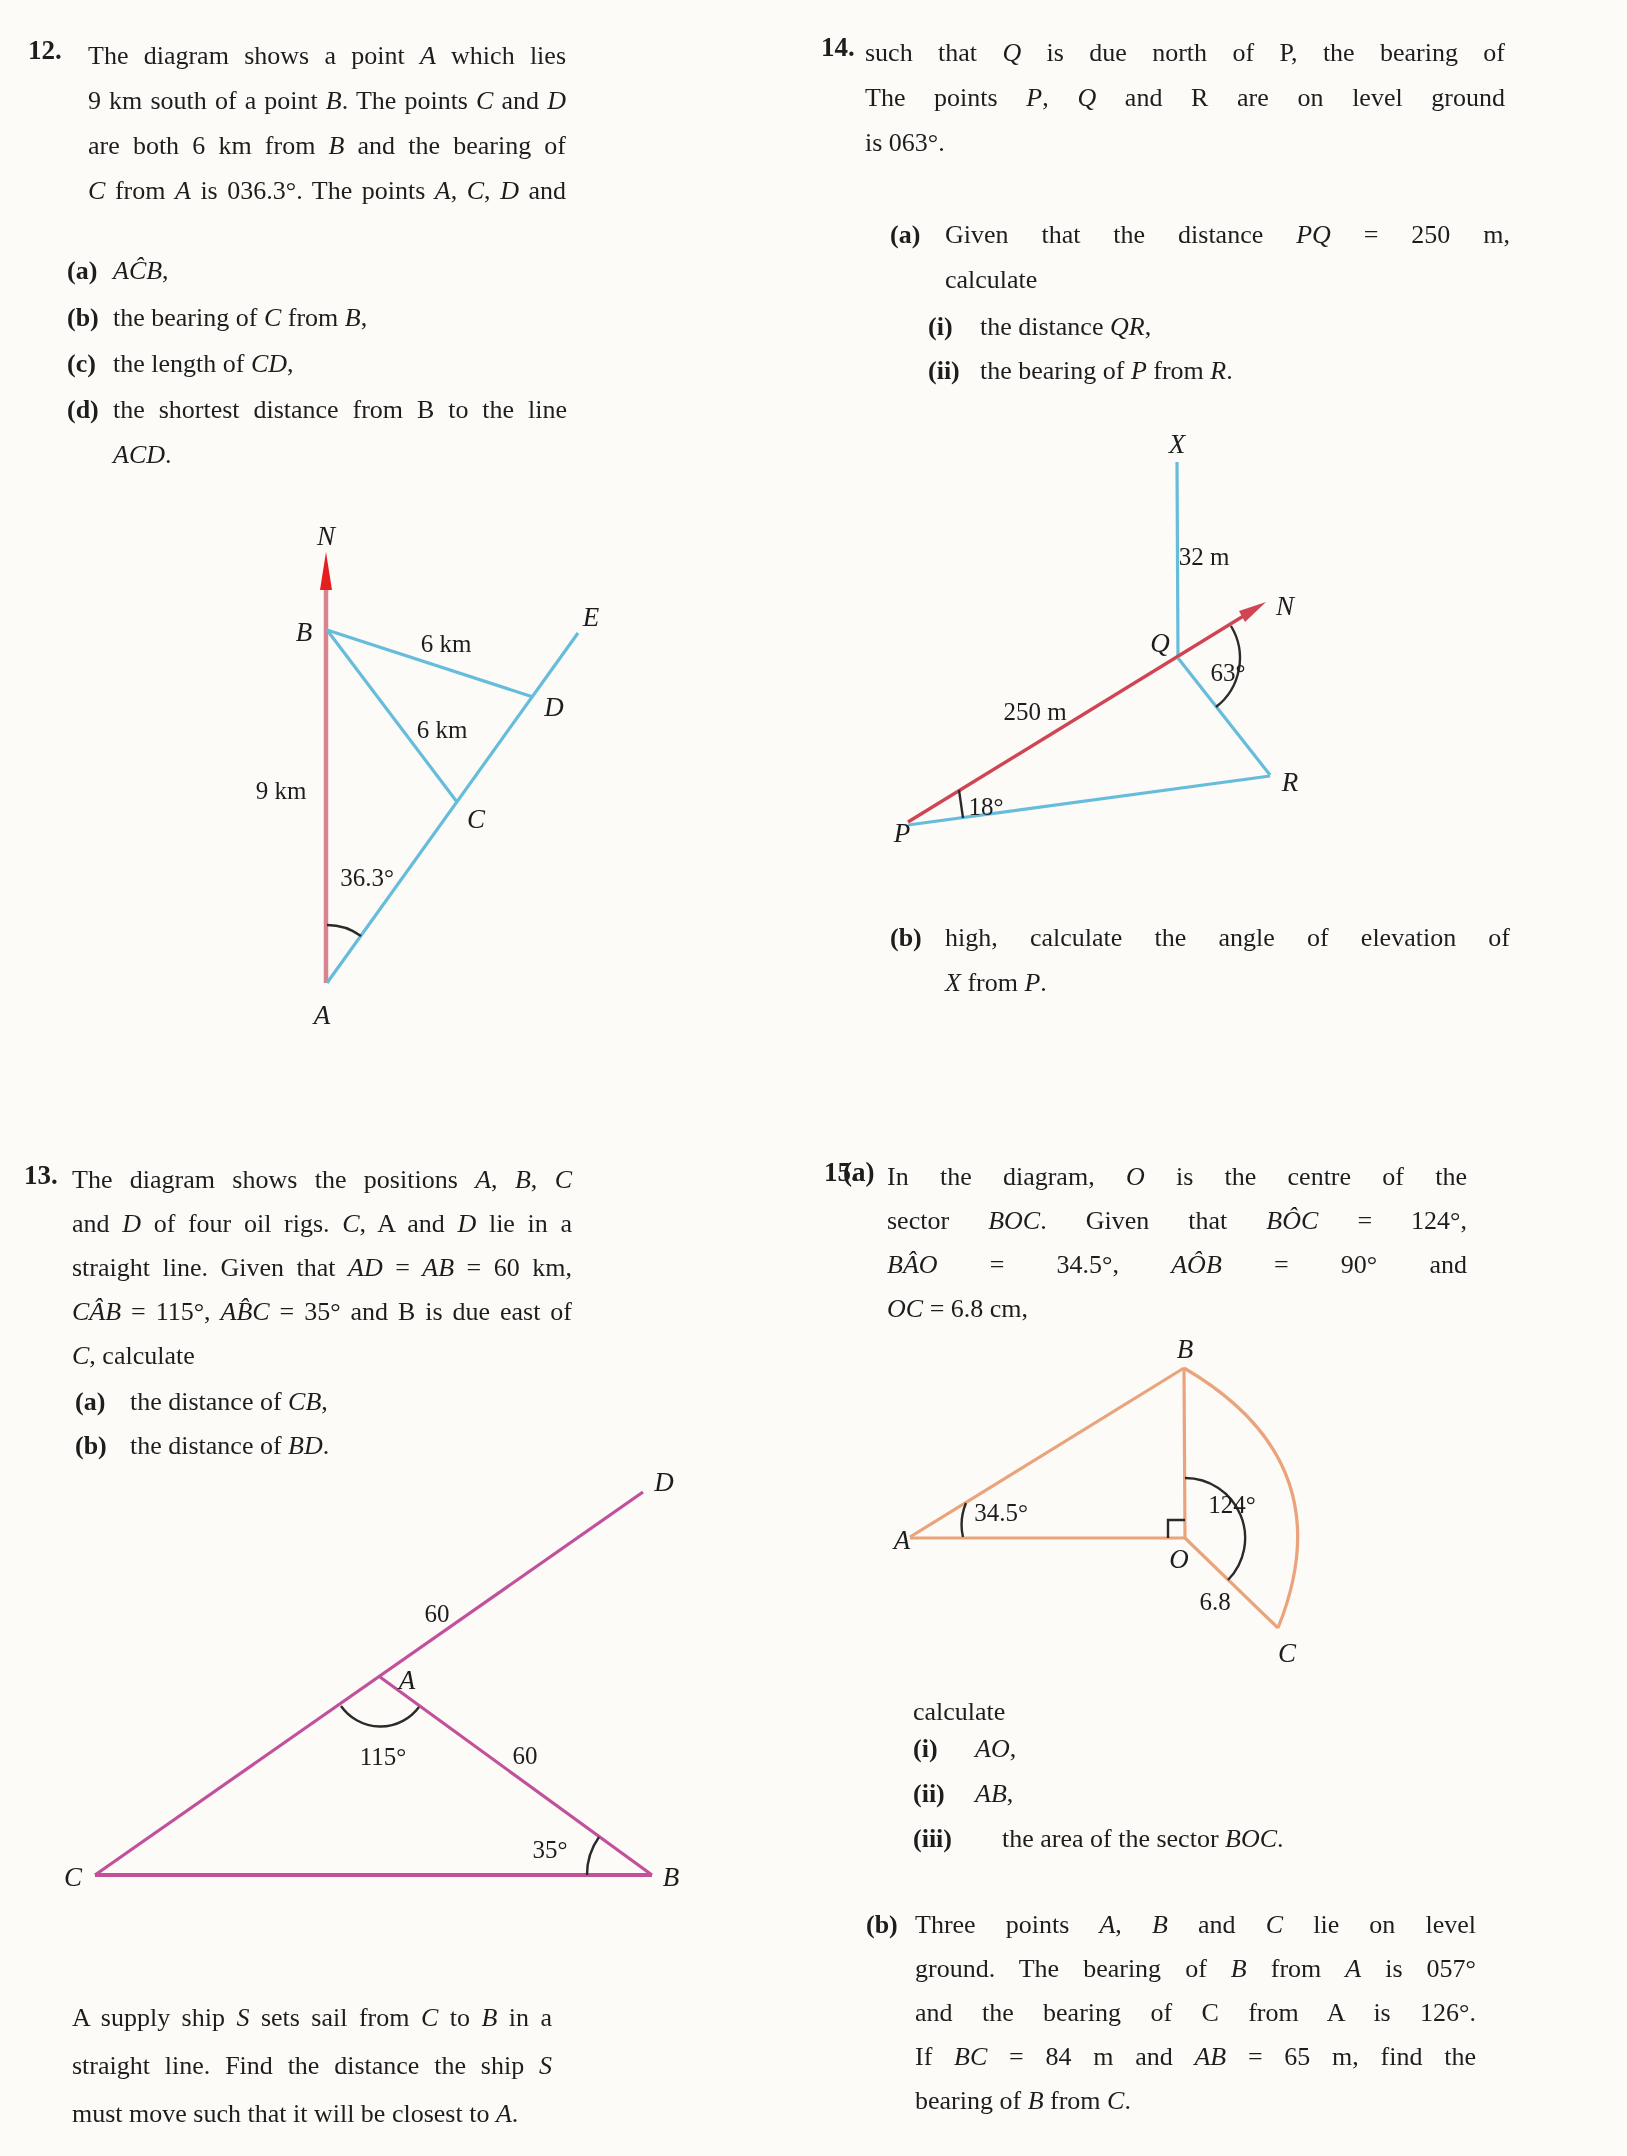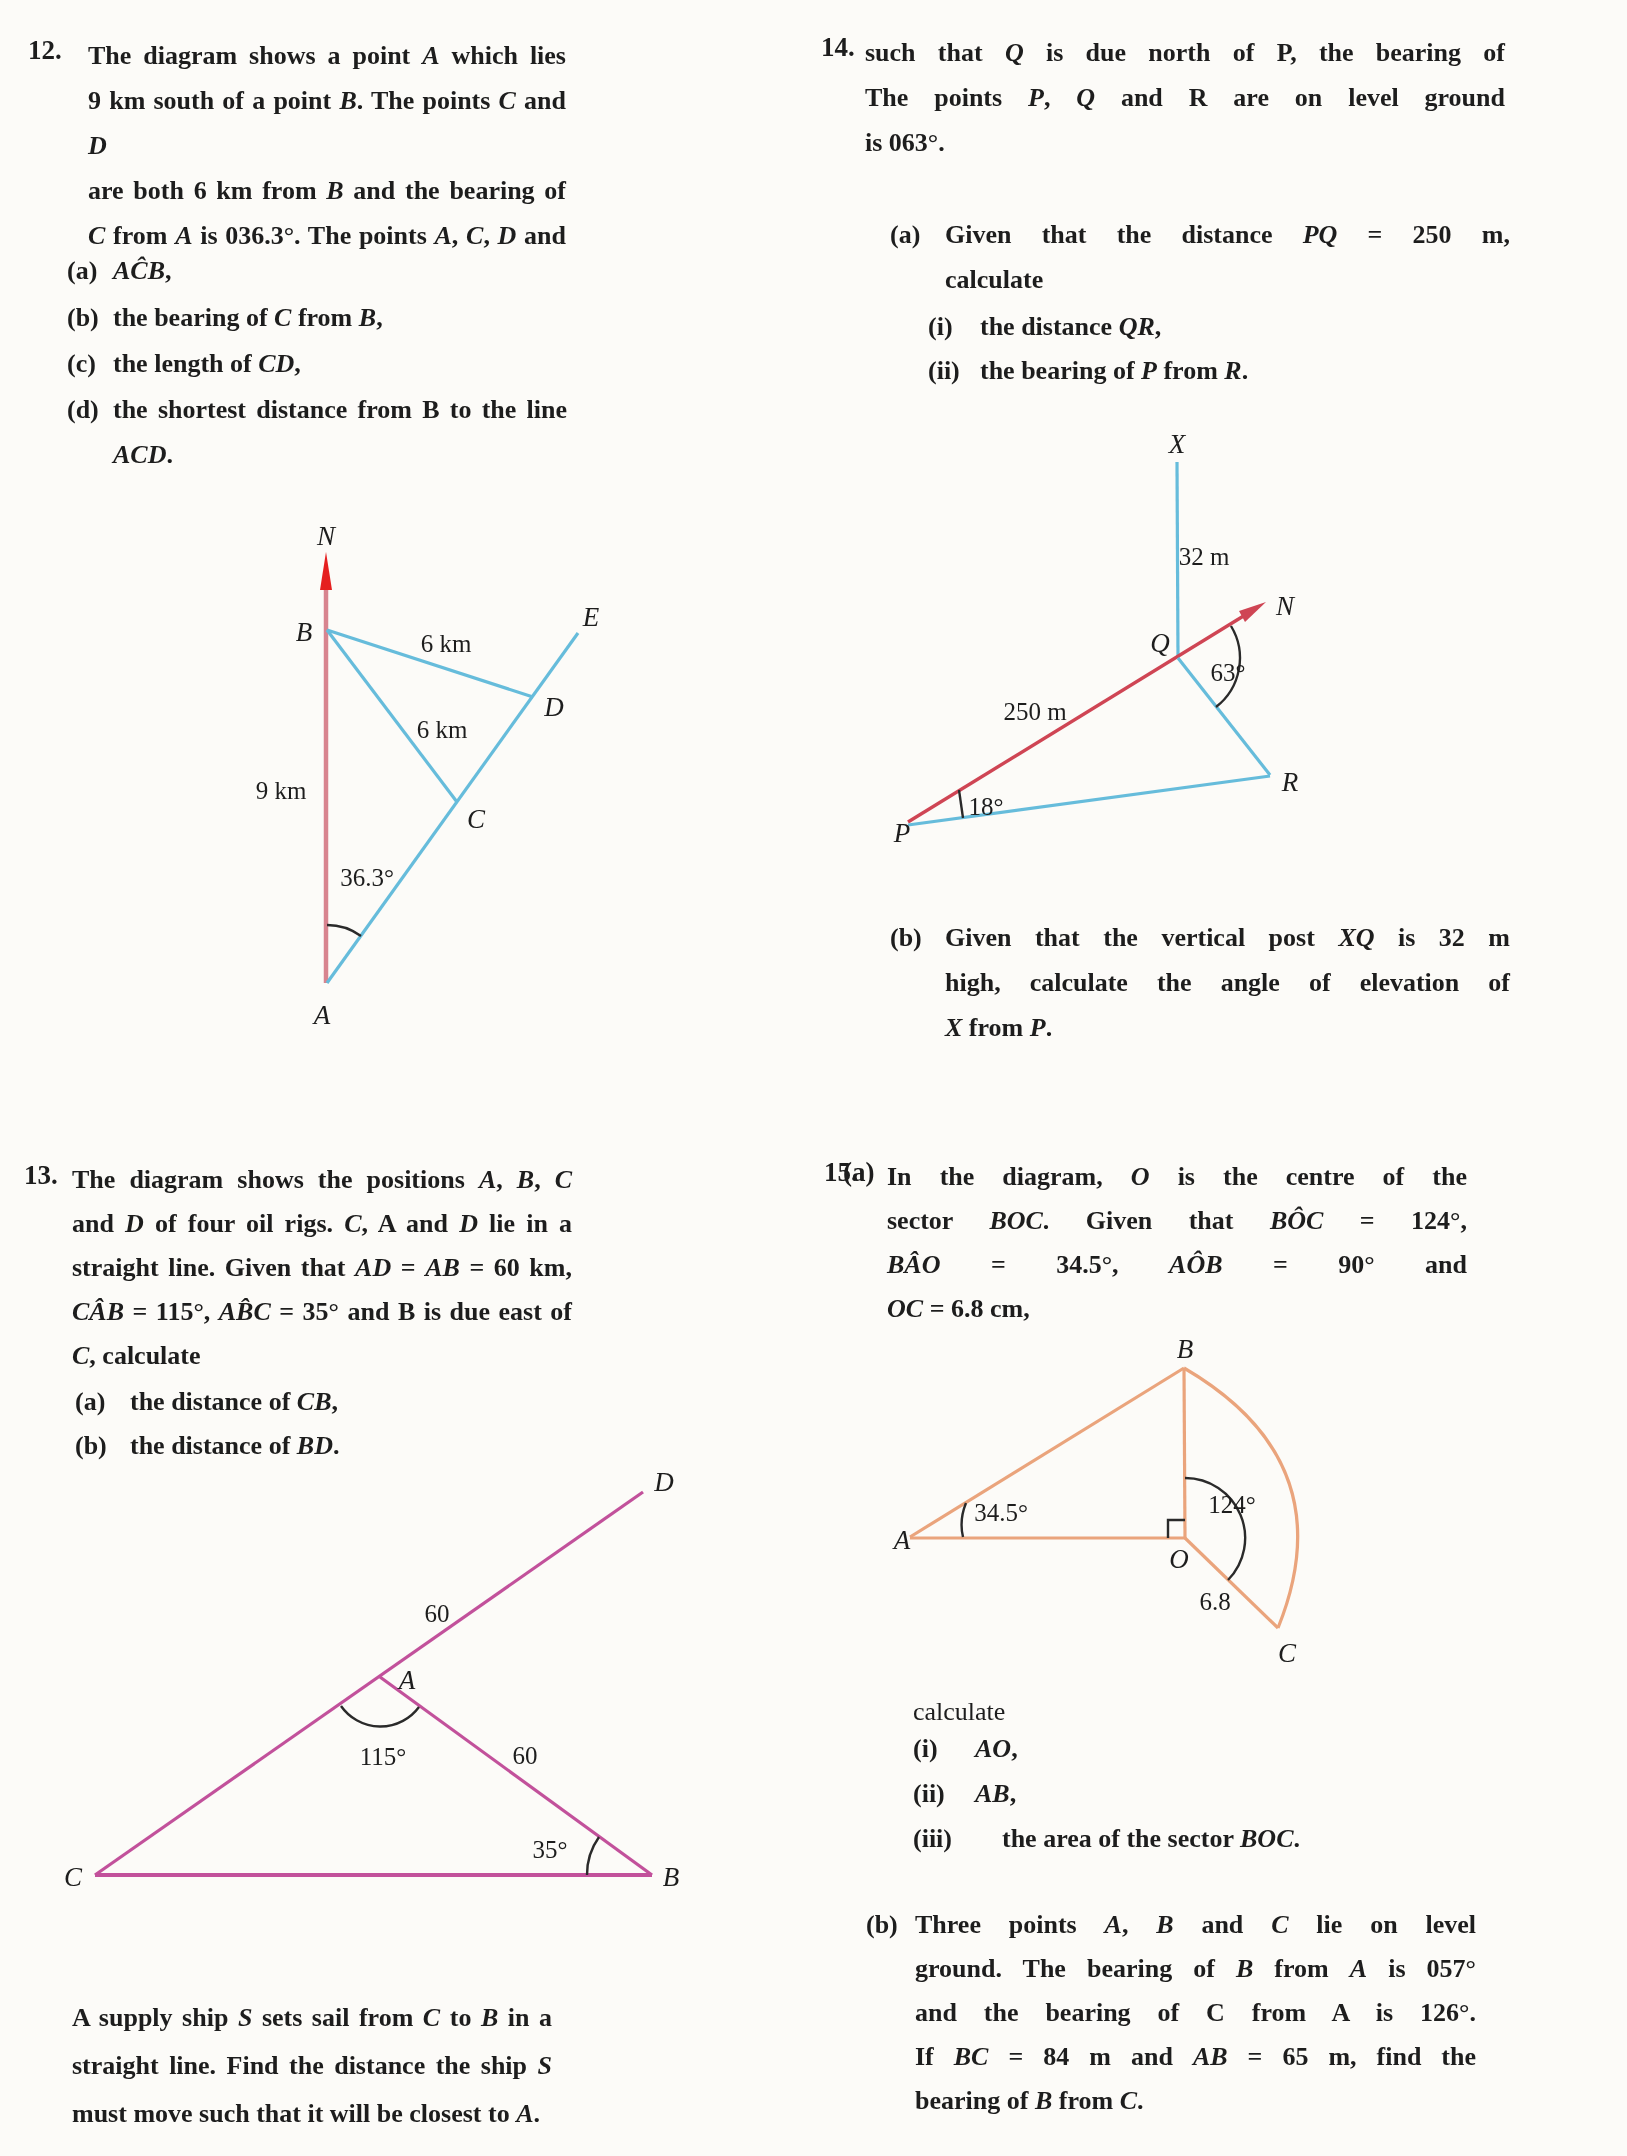--- a/index.html
+++ b/index.html
@@ -5,21 +5,21 @@
   html,body { margin:0; padding:0; }
   body {
     width:1627px; height:2156px; position:relative;
     background:#fcfbf8; color:#1d1d1d;
     font-family:"Liberation Serif", serif;
     overflow:hidden;
   }
   .abs { position:absolute; }
   .pnum { font-weight:bold; font-size:27px; line-height:34px; }
   .para { font-size:26px; }
-  .ln { white-space:normal;font-weight:bold; }
+  .ln { white-space:normal; }
   .jl { text-align:justify; text-align-last:justify; }
   .item { display:flex; align-items:flex-start; font-size:26px; }
   .ilabel { font-weight:bold; flex:0 0 auto; }
   .itext { flex:1 1 auto; }
   svg.overlay { position:absolute; left:0; top:0; }
   .dl { font:italic 27px "Liberation Serif", serif; fill:#1d1d1d; text-anchor:middle; }
   .dm { font:25px "Liberation Serif", serif; fill:#1d1d1d; text-anchor:middle; }
   .arc { fill:none; stroke:#2a2a2a; stroke-width:2.4; }
 </style>
 </head>
@@ -105,21 +105,20 @@
 </div>
 <div class="abs item" style="left:928px;top:348px;width:560px;line-height:45px">
   <span class="ilabel" style="width:52px">(ii)</span>
   <div class="itext">
       <div class="ln">the bearing of <i>P</i> from <i>R</i>.</div>
     </div>
 </div>
 <div class="abs item" style="left:890px;top:915px;width:620px;line-height:45px">
   <span class="ilabel" style="width:55px">(b)</span>
   <div class="itext" style="width:560px">
-      <div class="ln jl">Given that the vertical post <i>XQ</i> is 32 m</div>
       <div class="ln jl">high, calculate the angle of elevation of</div>
       <div class="ln"><i>X</i> from <i>P</i>.</div>
     </div>
 </div>
 
 <div class="abs pnum" style="left:824px;top:1155px">15.</div>
 <div class="abs pnum" style="left:843px;top:1155px">(a)</div>
 <div class="abs para" style="left:887px;top:1155px;width:580px;line-height:44px">
     <div class="ln jl">In the diagram, <i>O</i> is the centre of the</div>
     <div class="ln jl">sector <i>BOC</i>. Given that <i>BÔC</i> = 124°,</div>

